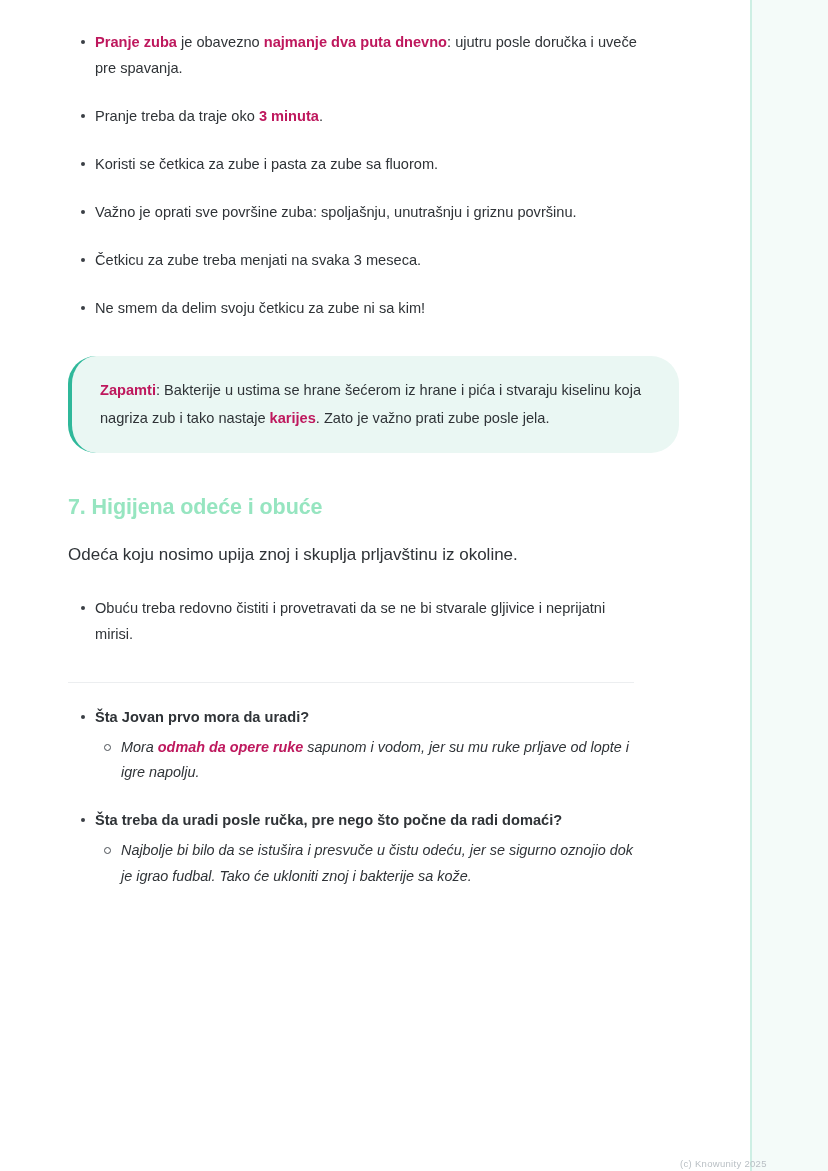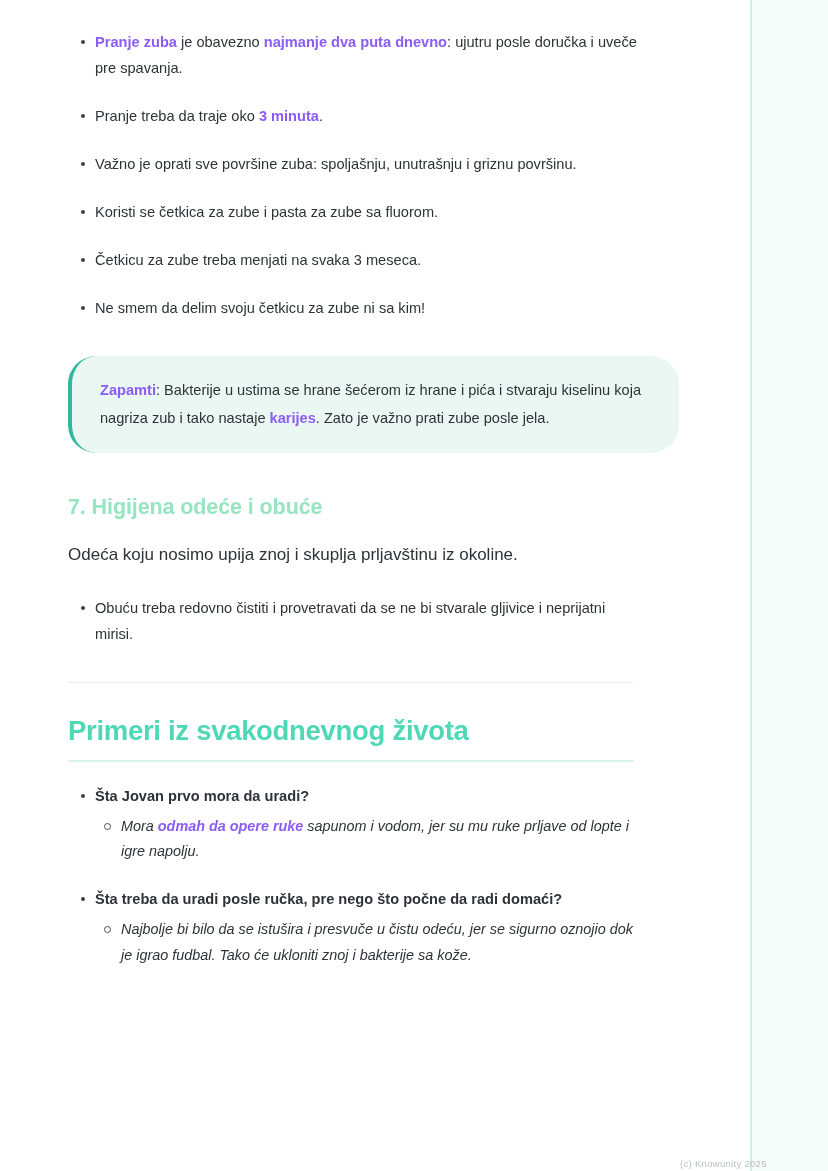--- a/index.html
+++ b/index.html
@@ -94,21 +94,21 @@
     top: 9px;
     width: 5px;
     height: 5px;
     border-radius: 50%;
     border: 1.2px solid #4b5056;
     background: transparent;
   }
 
   li.q { font-weight: 700; color: #1d2125; margin-bottom: 6px; }
 
-  b, strong { font-weight: 700; color: #8b5cf6; }
+  b, strong { font-weight: 700; color: #be185d; }
 
   
   .callout {
     margin: 34px 4px 0 0;
     background: #eaf7f3;
     border-left: 4px solid #2fb89a;
     padding: 20px 26px 20px 28px;
     width: 611px;
     border-radius: 28px;
   }
@@ -173,43 +173,42 @@
 <div class="page">
 
   <div class="margin-rule"></div>
   <div class="margin-panel"></div>
 
   <div class="content">
 
     <ul class="bullets">
         <li><strong>Pranje zuba</strong><span> je obavezno </span><strong>najmanje dva puta dnevno</strong><span>: ujutru posle doručka i uveče pre spavanja.</span></li>
         <li><span>Pranje treba da traje oko </span><strong>3 minuta</strong><span>.</span></li>
+        <li><span>Koristi se četkica za zube i pasta za zube sa fluorom.</span></li>
         <li><span>Važno je oprati sve površine zuba: spoljašnju, unutrašnju i griznu površinu.</span></li>
-        <li><span>Koristi se četkica za zube i pasta za zube sa fluorom.</span></li>
         <li><span>Četkicu za zube treba menjati na svaka 3 meseca.</span></li>
         <li><span>Ne smem da delim svoju četkicu za zube ni sa kim!</span></li>
       </ul>
 
     <div class="callout">
       <p><strong>Zapamti</strong><span>: Bakterije u ustima se hrane šećerom iz hrane i pića i stvaraju kiselinu koja nagriza zub i tako nastaje </span><strong>karijes</strong><span>. Zato je važno prati zube posle jela.</span></p>
     </div>
 
     <h2 class="section-sub">7. Higijena odeće i obuće</h2>
 
     <p class="para">Odeća koju nosimo upija znoj i skuplja prljavštinu iz okoline.</p>
 
     <div class="spacer-26"></div>
 
     <ul class="bullets">
         <li><span>Obuću treba redovno čistiti i provetravati da se ne bi stvarale gljivice i neprijatni mirisi.</span></li>
       </ul>
 
     <hr class="divider">
 
-    <h1 class="section-main">Primeri iz svakodnevnog života</h1>
 
 
     <div class="spacer-22"></div>
 
     <ul class="bullets">
         <li class="q">Šta Jovan prvo mora da uradi?<ul class="sublist">
             <li><span>Mora </span><strong>odmah da opere ruke</strong><span> sapunom i vodom, jer su mu ruke prljave od lopte i igre napolju.</span></li>
           </ul></li>
         <li class="q">Šta treba da uradi posle ručka, pre nego što počne da radi domaći?<ul class="sublist">
             <li><span>Najbolje bi bilo da se istušira i presvuče u čistu odeću, jer se sigurno oznojio dok je igrao fudbal. Tako će ukloniti znoj i bakterije sa kože.</span></li>

